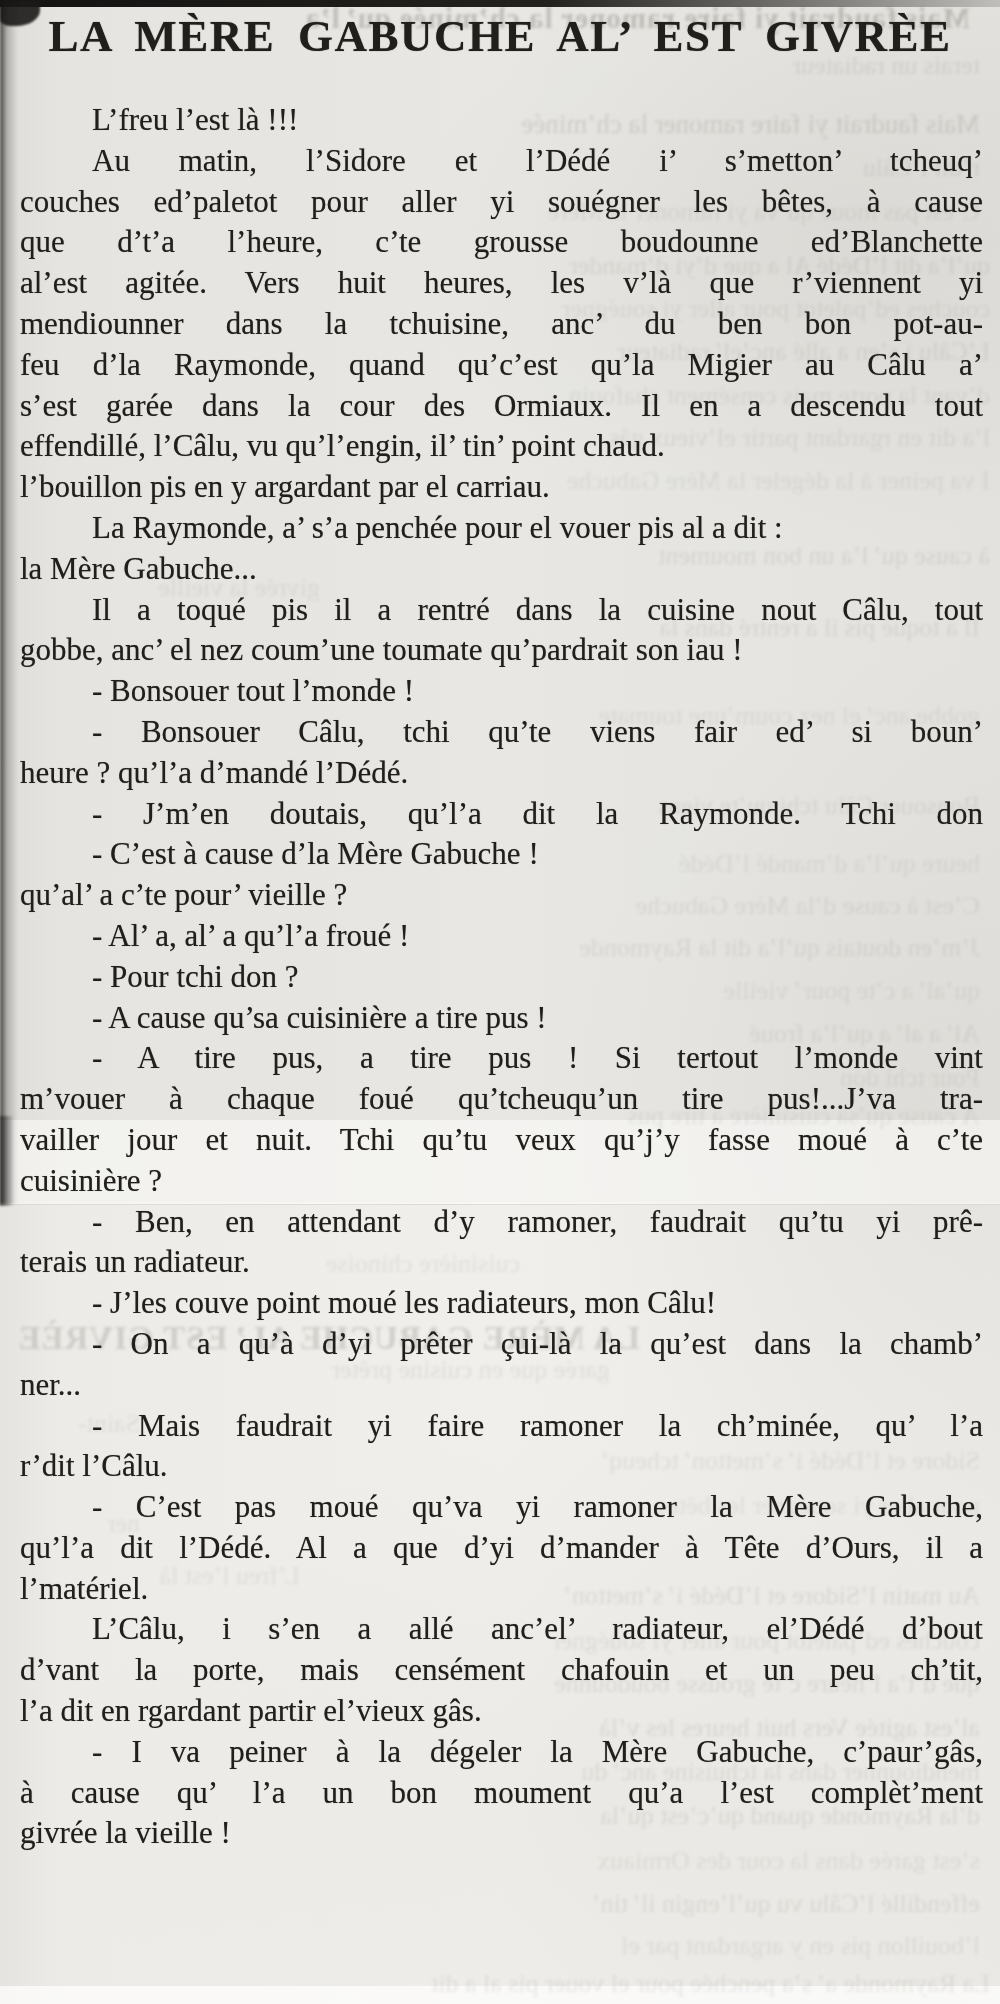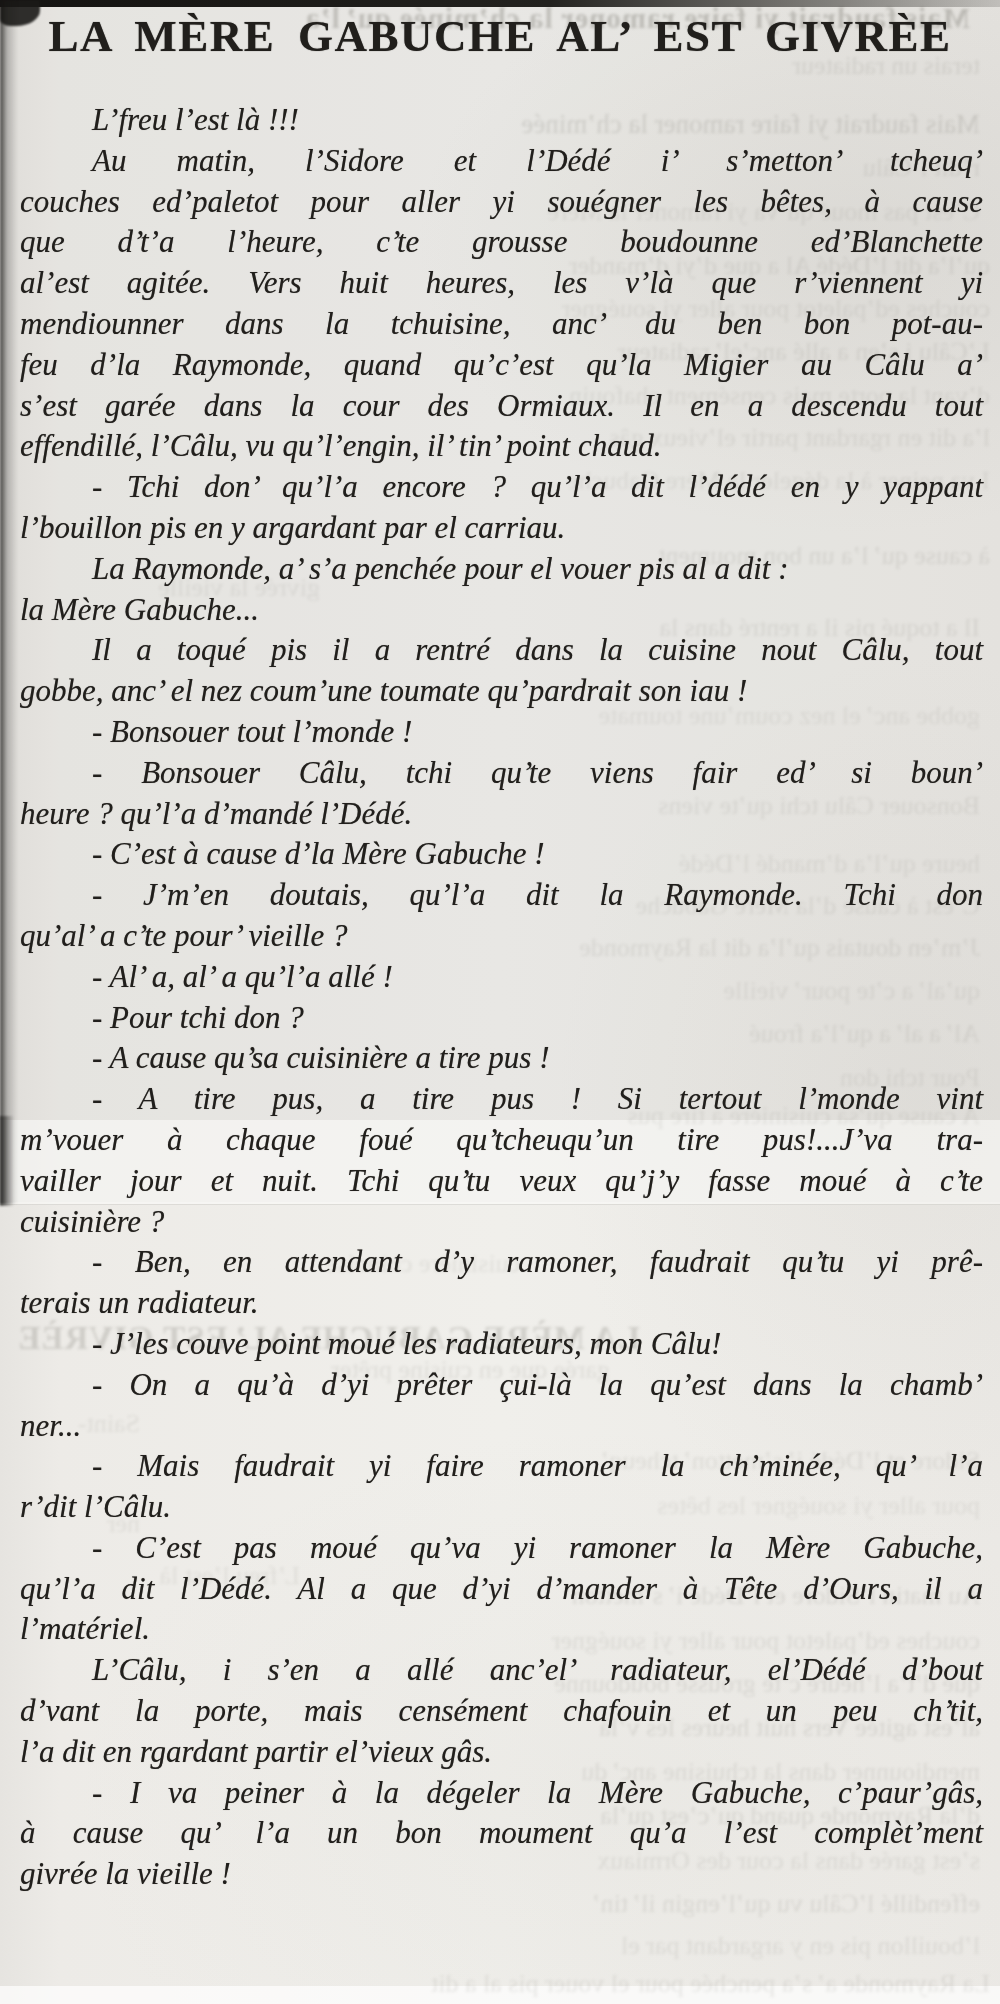--- a/index.html
+++ b/index.html
@@ -25,21 +25,20 @@
     position:absolute;left:0;top:10px;width:100%;margin:0;
     text-align:center;font-size:45px;font-weight:bold;
     letter-spacing:1.5px;word-spacing:10px;
     color:var(--ink,#211f1c);z-index:3;
     text-shadow:0 0 1px rgba(30,28,25,0.7);
   }
   .text{
     position:absolute;left:20px;top:100px;width:963px;
     font-size:31px;color:var(--ink,#211f1c);z-index:3;
     text-shadow:0 0 0.7px rgba(33,31,28,0.55);
-    font-style:italic;
   }
   .ln{height:40.8px;line-height:40.8px;white-space:nowrap;}
   .just{text-align:justify;text-align-last:justify;}
   .last{text-align:left;text-align-last:left;}
   .ind{text-indent:72px;}
   .ghost-layer{position:absolute;left:0;top:0;width:100%;height:100%;z-index:1;}
   .ghost{
     position:absolute;color:var(--bleed,#76746c);
     transform:scaleX(-1);filter:blur(1.6px);
     white-space:nowrap;overflow:hidden;line-height:1.25;
@@ -110,33 +109,32 @@
   <div class="text">
       <div class="ln last ind">L’freu l’est là !!!</div>
       <div class="ln just ind">Au matin, l’Sidore et l’Dédé i’ s’metton’ tcheuq’</div>
       <div class="ln just">couches ed’paletot pour aller yi souégner les bêtes, à cause</div>
       <div class="ln just">que d’t’a l’heure, c’te grousse boudounne ed’Blanchette</div>
       <div class="ln just">al’est agitée. Vers huit heures, les v’là que r’viennent yi</div>
       <div class="ln just">mendiounner dans la tchuisine, anc’ du ben bon pot-au-</div>
       <div class="ln just">feu d’la Raymonde, quand qu’c’est qu’la Migier au Câlu a’</div>
       <div class="ln just">s’est garée dans la cour des Ormiaux. Il en a descendu tout</div>
       <div class="ln last">effendillé, l’Câlu, vu qu’l’engin, il’ tin’ point chaud.</div>
-      <div class="ln just ind">- Tchi don’ qu’l’a encore ? qu’l’a dit l’dédé en y yappant</div>
       <div class="ln last">l’bouillon pis en y argardant par el carriau.</div>
       <div class="ln last ind">La Raymonde, a’ s’a penchée pour el vouer pis al a dit :</div>
       <div class="ln last">la Mère Gabuche...</div>
       <div class="ln just ind">Il a toqué pis il a rentré dans la cuisine nout Câlu, tout</div>
       <div class="ln last">gobbe, anc’ el nez coum’une toumate qu’pardrait son iau !</div>
       <div class="ln last ind">- Bonsouer tout l’monde !</div>
       <div class="ln just ind">- Bonsouer Câlu, tchi qu’te viens fair ed’ si boun’</div>
       <div class="ln last">heure ? qu’l’a d’mandé l’Dédé.</div>
+      <div class="ln just ind">- J’m’en doutais, qu’l’a dit la Raymonde. Tchi don</div>
       <div class="ln last ind">- C’est à cause d’la Mère Gabuche !</div>
-      <div class="ln just ind">- J’m’en doutais, qu’l’a dit la Raymonde. Tchi don</div>
       <div class="ln last">qu’al’ a c’te pour’ vieille ?</div>
-      <div class="ln last ind">- Al’ a, al’ a qu’l’a allé !</div>
+      <div class="ln last ind">- Al’ a, al’ a qu’l’a froué !</div>
       <div class="ln last ind">- Pour tchi don ?</div>
       <div class="ln last ind">- A cause qu’sa cuisinière a tire pus !</div>
       <div class="ln just ind">- A tire pus, a tire pus ! Si tertout l’monde vint</div>
       <div class="ln just">m’vouer à chaque foué qu’tcheuqu’un tire pus!...J’va tra-</div>
       <div class="ln just">vailler jour et nuit. Tchi qu’tu veux qu’j’y fasse moué à c’te</div>
       <div class="ln last">cuisinière ?</div>
       <div class="ln just ind">- Ben, en attendant d’y ramoner, faudrait qu’tu yi prê-</div>
       <div class="ln last">terais un radiateur.</div>
       <div class="ln last ind">- J’les couve point moué les radiateurs, mon Câlu!</div>
       <div class="ln just ind">- On a qu’à d’yi prêter çui-là la qu’est dans la chamb’</div>

